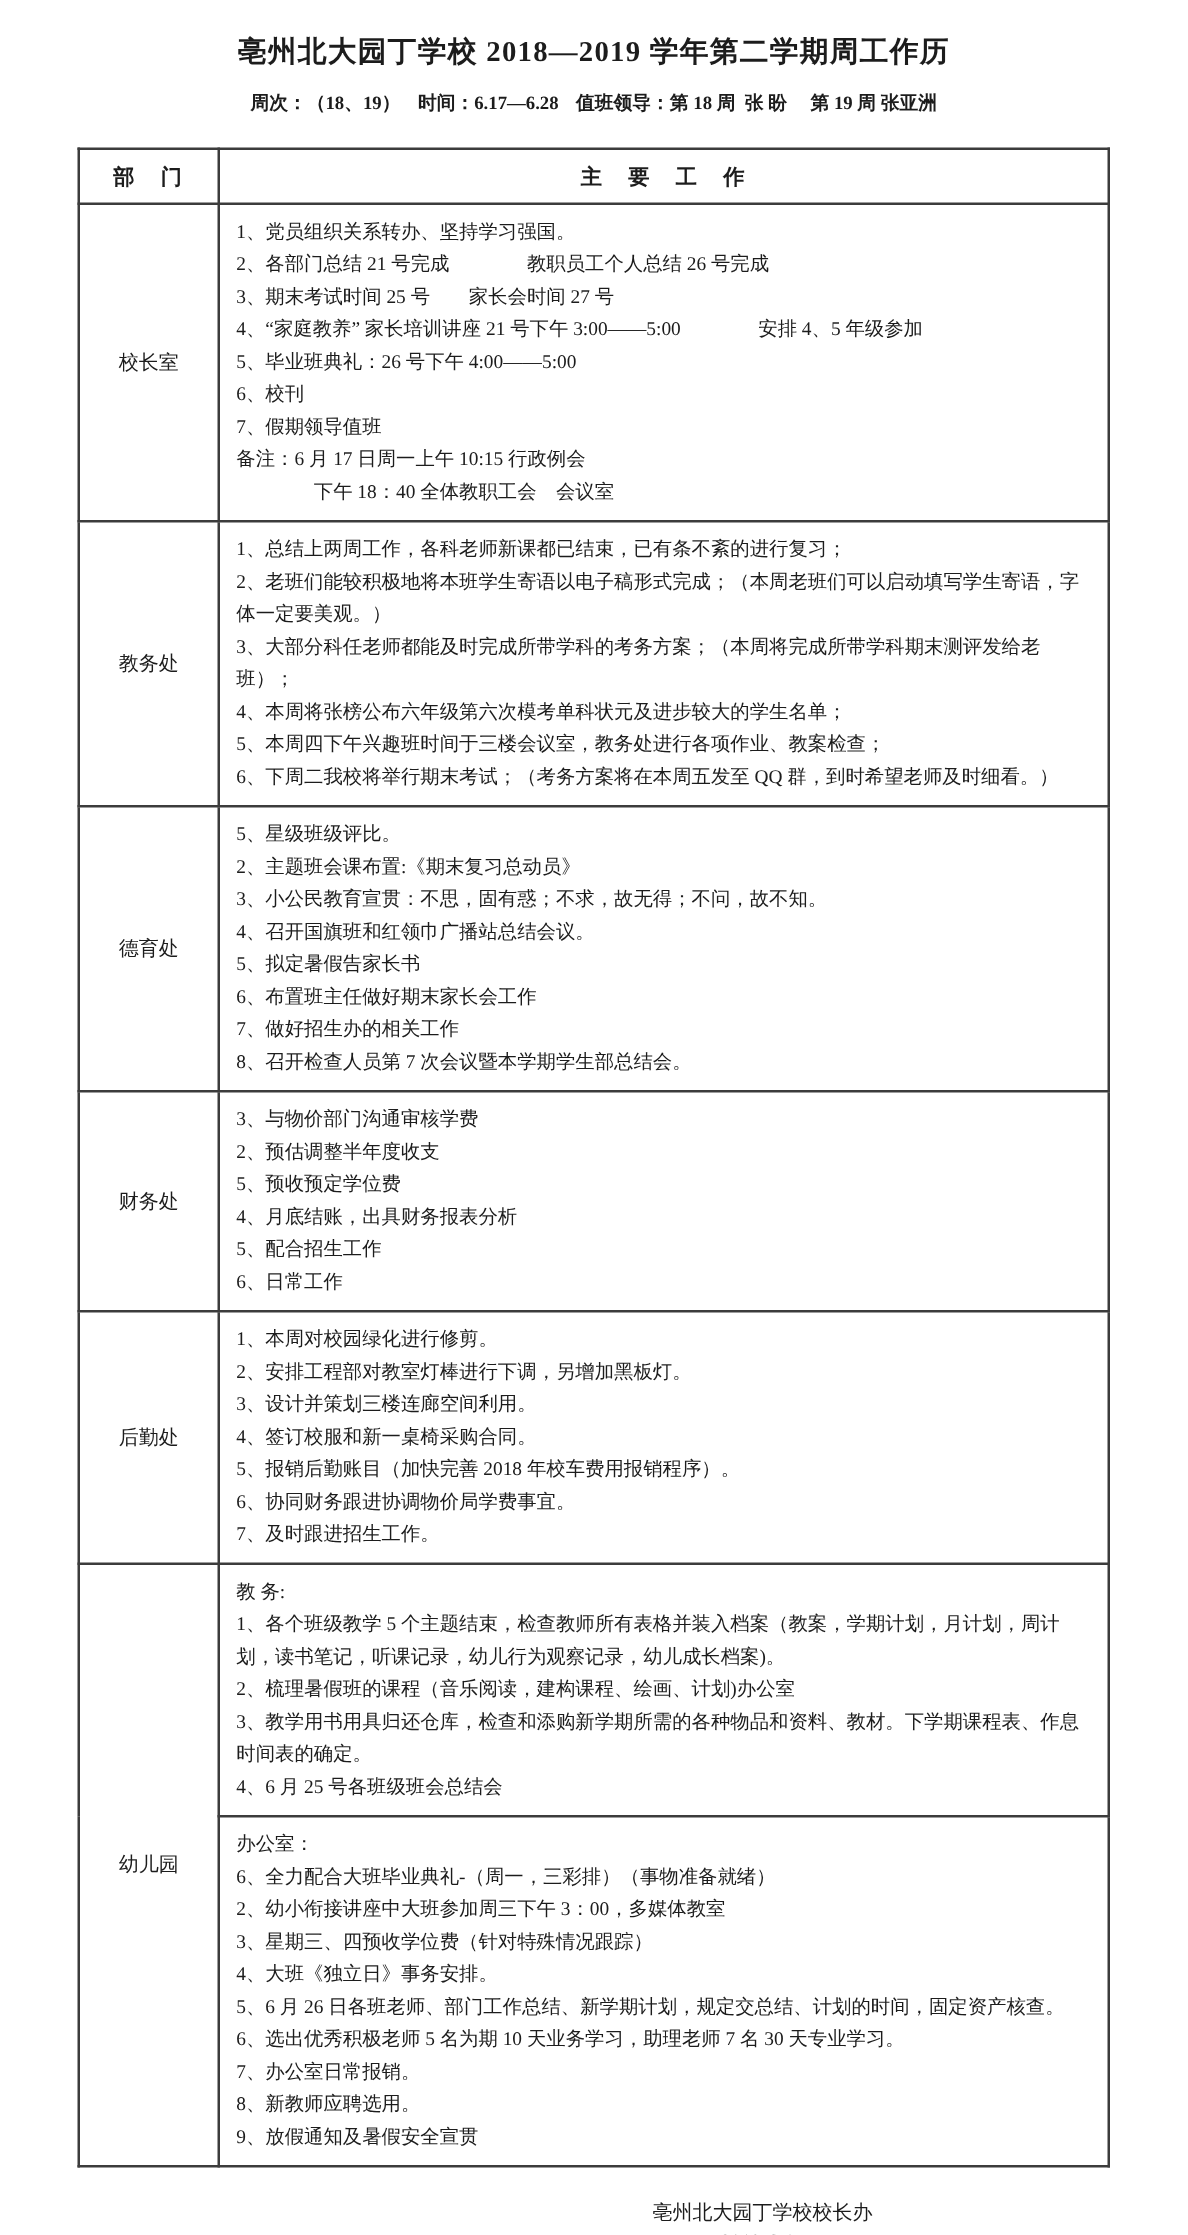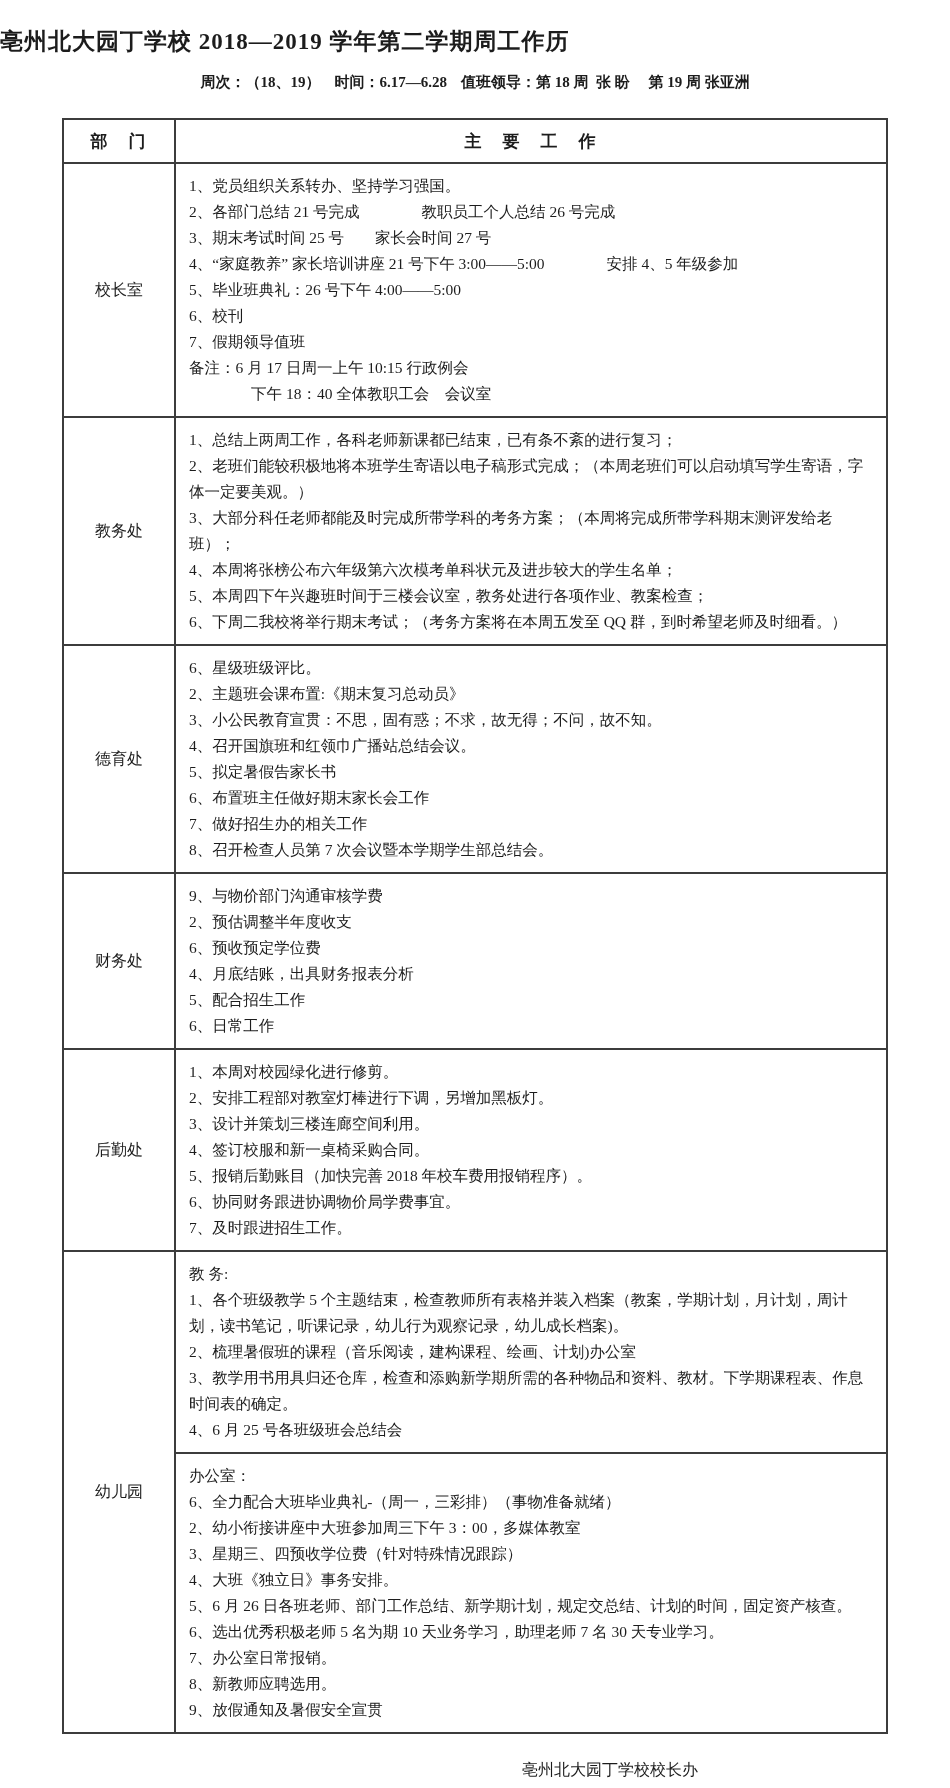--- a/index.html
+++ b/index.html
@@ -4,20 +4,21 @@
 <style>
   html,body{margin:0;padding:0;background:#ffffff;}
   body{
     width:950px;
     font-family:"Liberation Serif","DejaVu Serif",serif;
     color:#1c1c1c;
     -webkit-font-smoothing:antialiased;
   }
   .page{width:950px;min-height:1788px;background:#ffffff;box-sizing:border-box;padding-top:26px;}
   .doc-title{
+    text-align:center;
     font-size:23px;
     font-weight:bold;
     letter-spacing:1px;
     white-space:pre-wrap;
   }
   .meta-line{
     margin-top:16px;
     display:flex;
     justify-content:center;
     gap:14px;
@@ -115,36 +116,36 @@
             <div class="work-line">2、老班们能较积极地将本班学生寄语以电子稿形式完成；（本周老班们可以启动填写学生寄语，字体一定要美观。）</div>
             <div class="work-line">3、大部分科任老师都能及时完成所带学科的考务方案；（本周将完成所带学科期末测评发给老班）；</div>
             <div class="work-line">4、本周将张榜公布六年级第六次模考单科状元及进步较大的学生名单；</div>
             <div class="work-line">5、本周四下午兴趣班时间于三楼会议室，教务处进行各项作业、教案检查；</div>
             <div class="work-line">6、下周二我校将举行期末考试；（考务方案将在本周五发至 QQ 群，到时希望老师及时细看。）</div>
           </td>
         </tr>
         <tr>
           <td class="dept-cell" rowspan="1">德育处</td>
           <td class="work-cell">
-            <div class="work-line">6、星级班级评比。</div>
+            <div class="work-line">5、星级班级评比。</div>
             <div class="work-line">2、主题班会课布置:《期末复习总动员》</div>
             <div class="work-line">3、小公民教育宣贯：不思，固有惑；不求，故无得；不问，故不知。</div>
             <div class="work-line">4、召开国旗班和红领巾广播站总结会议。</div>
             <div class="work-line">5、拟定暑假告家长书</div>
             <div class="work-line">6、布置班主任做好期末家长会工作</div>
             <div class="work-line">7、做好招生办的相关工作</div>
             <div class="work-line">8、召开检查人员第 7 次会议暨本学期学生部总结会。</div>
           </td>
         </tr>
         <tr>
           <td class="dept-cell" rowspan="1">财务处</td>
           <td class="work-cell">
-            <div class="work-line">9、与物价部门沟通审核学费</div>
+            <div class="work-line">3、与物价部门沟通审核学费</div>
             <div class="work-line">2、预估调整半年度收支</div>
-            <div class="work-line">6、预收预定学位费</div>
+            <div class="work-line">5、预收预定学位费</div>
             <div class="work-line">4、月底结账，出具财务报表分析</div>
             <div class="work-line">5、配合招生工作</div>
             <div class="work-line">6、日常工作</div>
           </td>
         </tr>
         <tr>
           <td class="dept-cell" rowspan="1">后勤处</td>
           <td class="work-cell">
             <div class="work-line">1、本周对校园绿化进行修剪。</div>
             <div class="work-line">2、安排工程部对教室灯棒进行下调，另增加黑板灯。</div>

